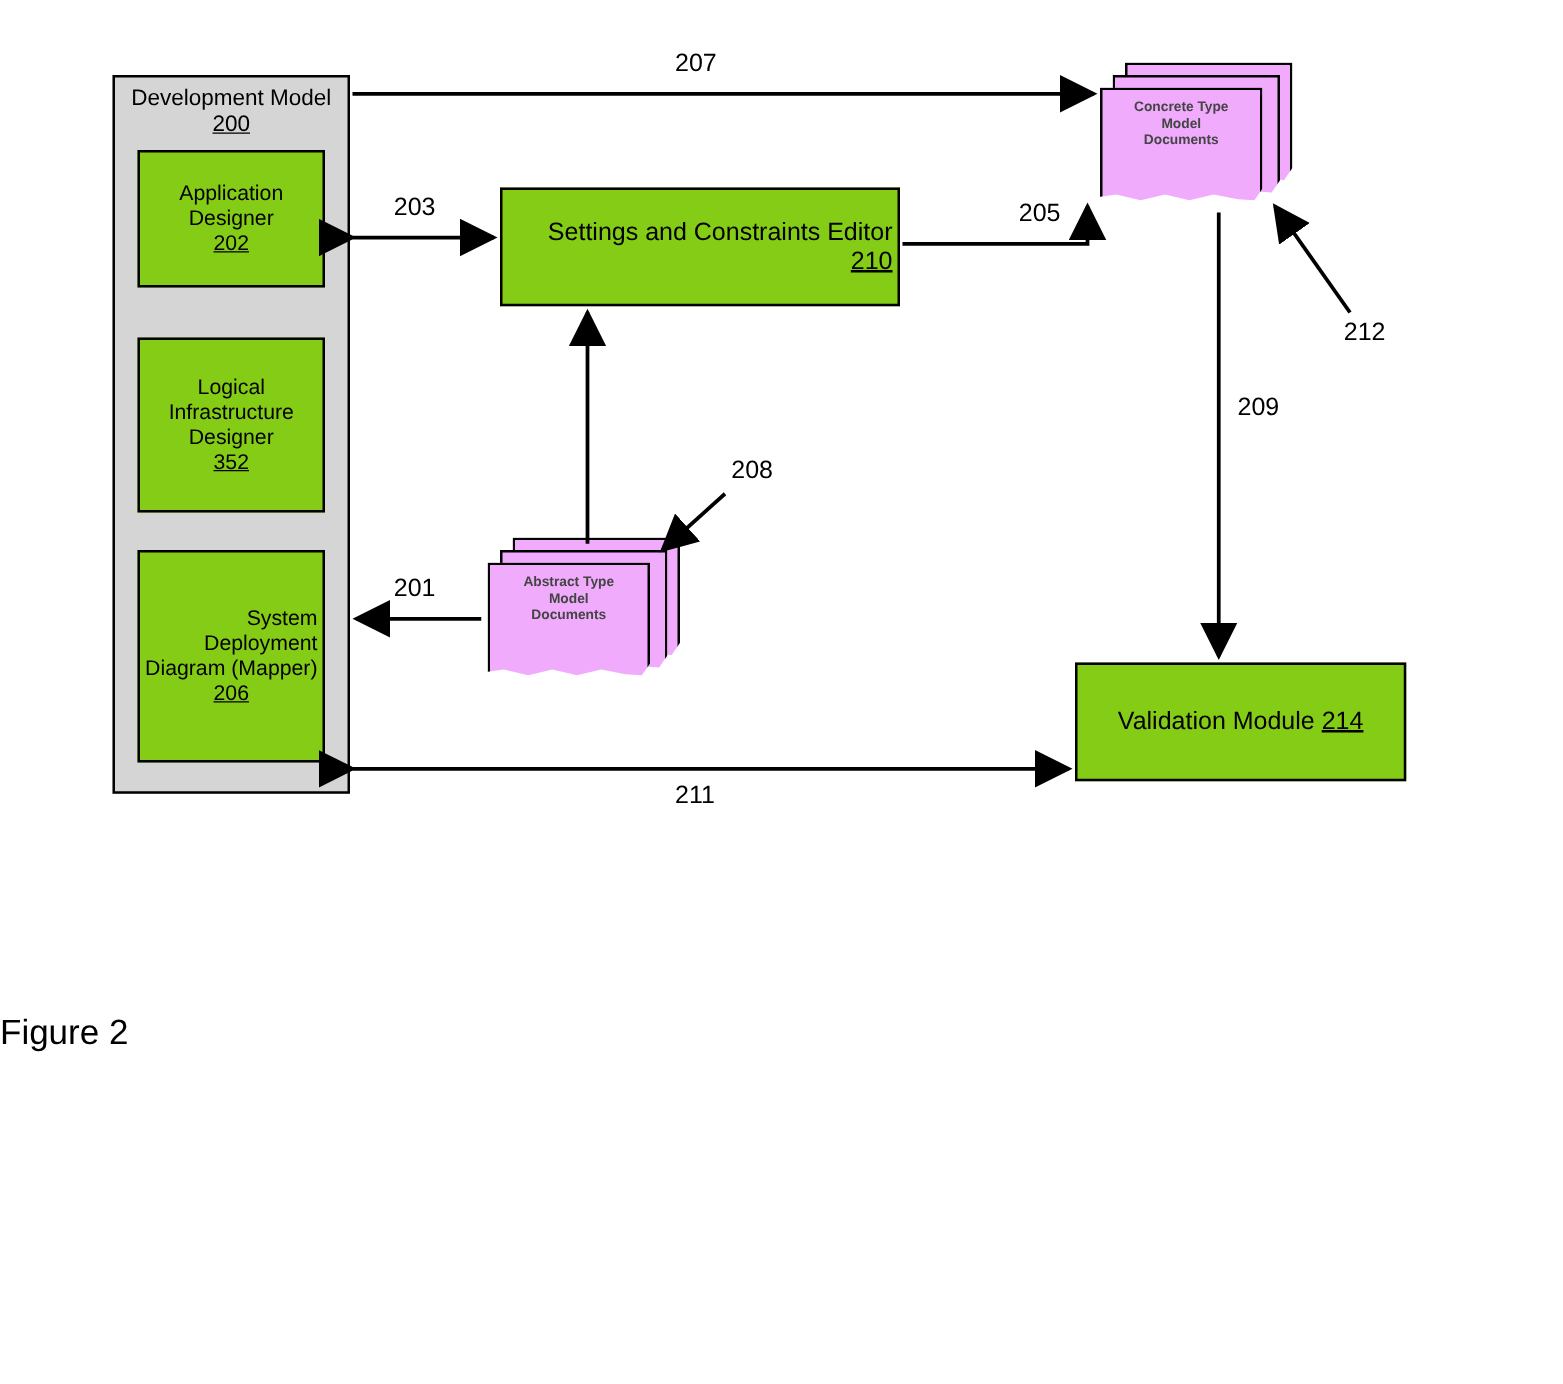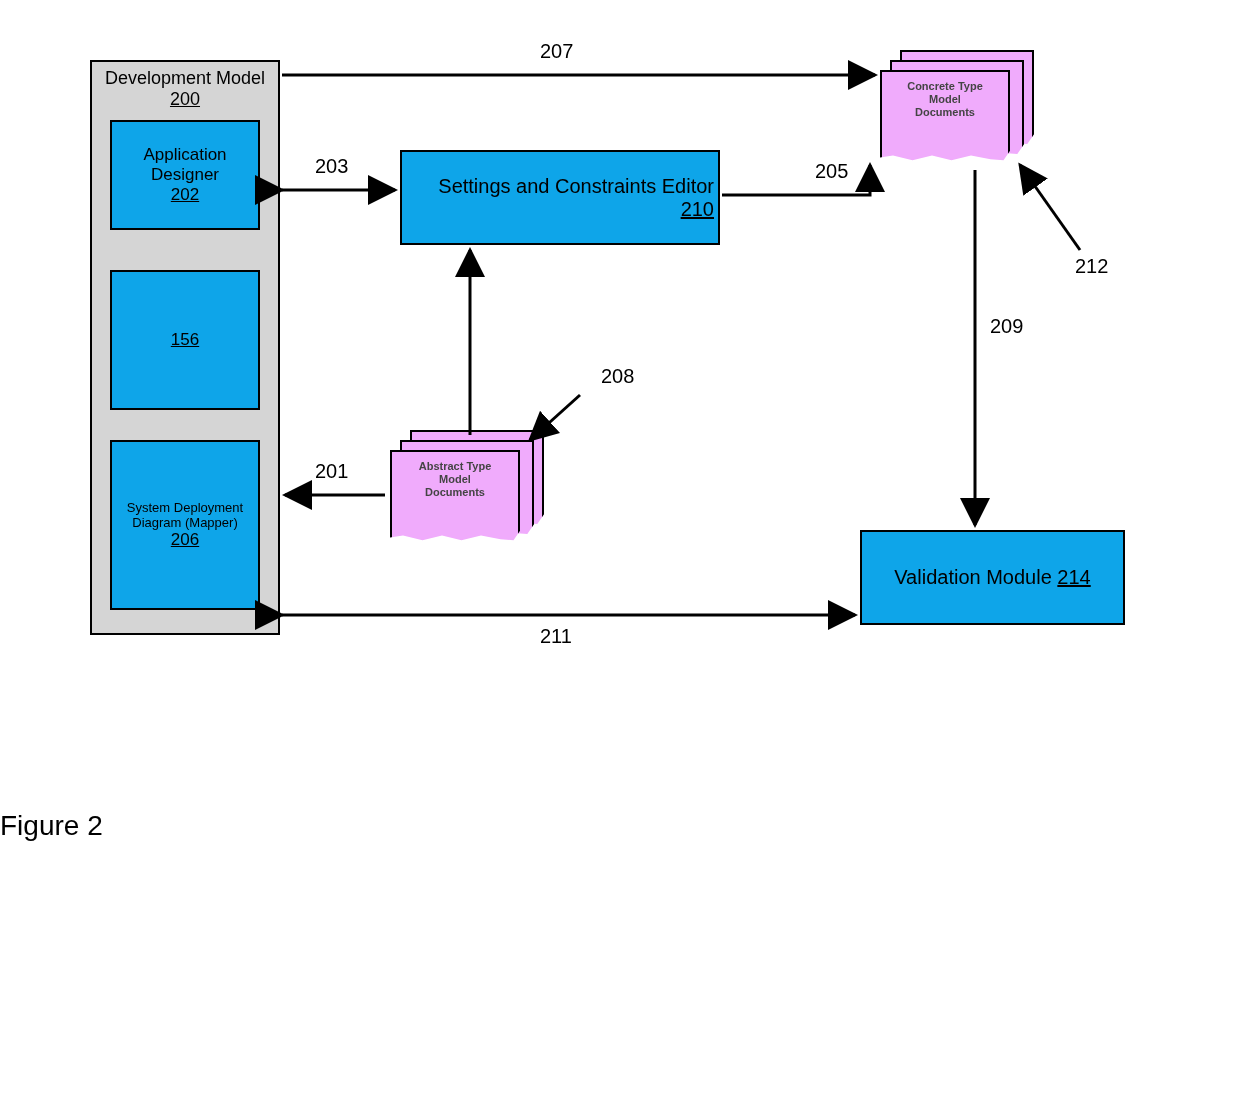--- a/index.html
+++ b/index.html
@@ -8,21 +8,21 @@
       font-family: Arial, sans-serif;
       background: #fff;
       width: 1250px;
       height: 1107px;
       position: relative;
     }
     .box {
       position: absolute;
       border: 2px solid #000;
       text-align: center;
-      background: #0ea5e9;
+      background: #84cc16;
       display: flex;
       flex-direction: column;
       justify-content: center;
       align-items: center;
       padding: 4px;
       box-sizing: border-box;
     }
     .shaded {
       background: #d5d5d5;
     }
@@ -71,24 +71,25 @@
 
 <div class="box shaded" style="left:90px; top:60px; width:190px; height:575px; justify-content:flex-start;">
   <div style="font-size:18px; margin-top:2px;">
     <span>Development Model</span> <span class="under">200</span>
   </div>
   <div class="box" style="position:relative; width:150px; height:110px; margin-top:10px;">
     <span style="font-size:17px;">Application Designer</span>
     <span class="under" style="font-size:17px;">202</span>
   </div>
   <div class="box" style="position:relative; width:150px; height:140px; margin-top:40px;">
-    <span class="under" style="font-size:17px;">156</span>
+    <span style="font-size:17px;">Logical Infrastructure Designer</span>
+    <span class="under" style="font-size:17px;">352</span>
   </div>
   <div class="box" style="position:relative; width:150px; height:170px; margin-top:30px;">
-    <span style="font-size:13px;">System Deployment Diagram (Mapper)</span>
+    <span style="font-size:17px;text-align:right;">System Deployment Diagram (Mapper)</span>
     <span class="under" style="font-size:17px;">206</span>
   </div>
 </div>
 
 <div class="box" style="left:400px; top:150px; width:320px; height:95px;">
   <div style="font-size:20px;text-align:right;">
     <span>Settings and Constraints Editor</span>
     &nbsp;&nbsp;<span class="under">210</span>
   </div>
 </div>
@@ -144,17 +145,17 @@
   <line x1="385" y1="495" x2="285" y2="495" stroke="#000" stroke-width="3" marker-end="url(#ah)"></line>
 
   <line x1="282" y1="615" x2="855" y2="615" stroke="#000" stroke-width="3" marker-start="url(#ah)" marker-end="url(#ah)"></line>
 </svg>
 
 <div class="label" style="left:540px; top:40px;">207</div>
 <div class="label" style="left:315px; top:155px;">203</div>
 <div class="label" style="left:815px; top:160px;">205</div>
 <div class="label" style="left:990px; top:315px;">209</div>
 <div class="label" style="left:1075px; top:255px;">212</div>
-<div class="label" style="left:585px; top:365px;margin-left:16px;">208</div>
+<div class="label" style="left:585px; top:365px;">208</div>
 <div class="label" style="left:315px; top:460px;">201</div>
 <div class="label" style="left:540px; top:625px;">211</div>
 
 <div class="fig-title" style="top:810px;">Figure 2</div>
 
 </body></html>

